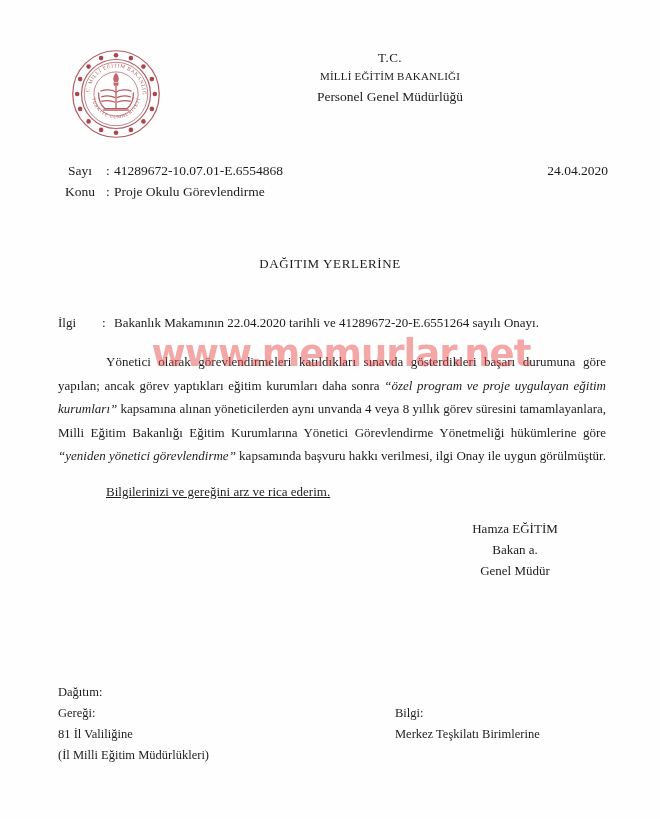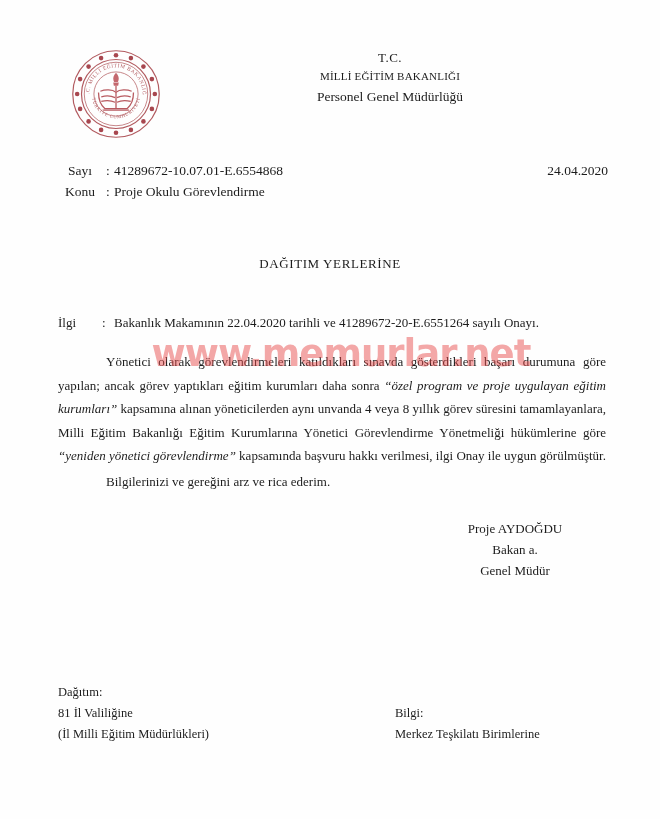--- a/index.html
+++ b/index.html
@@ -116,21 +116,21 @@
     top: 350px;
     width: 548px;
     font-size: 13px;
     line-height: 23.5px;
     text-align: justify;
   }
   .body-text p {
     margin: 0;
     text-indent: 48px;
   }
-  .body-text p + p { margin-top: 2px; }
+  .body-text p + p { margin-top: 12px; text-decoration: underline; }
   .quoted-italic { font-style: italic; }
 
   
   .signature {
     position: absolute;
     left: 400px;
     top: 518px;
     width: 230px;
     text-align: center;
     font-size: 13px;
@@ -265,28 +265,29 @@
   </div>
 
   <div class="body-text">
     <p><span>Yönetici olarak görevlendirmeleri katıldıkları sınavda gösterdikleri başarı durumuna göre yapılan; ancak görev yaptıkları eğitim kurumları daha sonra </span><span class="quoted-italic">“özel program ve proje uygulayan eğitim kurumları”</span><span> kapsamına alınan yöneticilerden aynı unvanda 4 veya 8 yıllık görev süresini tamamlayanlara, Milli Eğitim Bakanlığı Eğitim Kurumlarına Yönetici Görevlendirme Yönetmeliği hükümlerine göre </span><span class="quoted-italic">“yeniden yönetici görevlendirme”</span><span> kapsamında başvuru hakkı verilmesi, ilgi Onay ile uygun görülmüştür.</span></p>
     <p>Bilgilerinizi ve gereğini arz ve rica ederim.</p>
   </div>
 
   <div class="watermark">www.memurlar.net</div>
 
   <div class="signature">
-    <div>Proje AYDOĞDU</div>
+    <div>Hamza EĞİTİM</div>
     <div>Bakan a.</div>
     <div>Genel Müdür</div>
   </div>
 
   <div class="footer">
     <div class="footer-col-left">
       <div>Dağıtım:</div>
+      <div>Gereği:</div>
       <div>81 İl Valiliğine</div>
       <div>(İl Milli Eğitim Müdürlükleri)</div>
     </div>
     <div class="footer-col-right">
       <div>Bilgi:</div>
       <div>Merkez Teşkilatı Birimlerine</div>
     </div>
   </div>
 
 </div>

